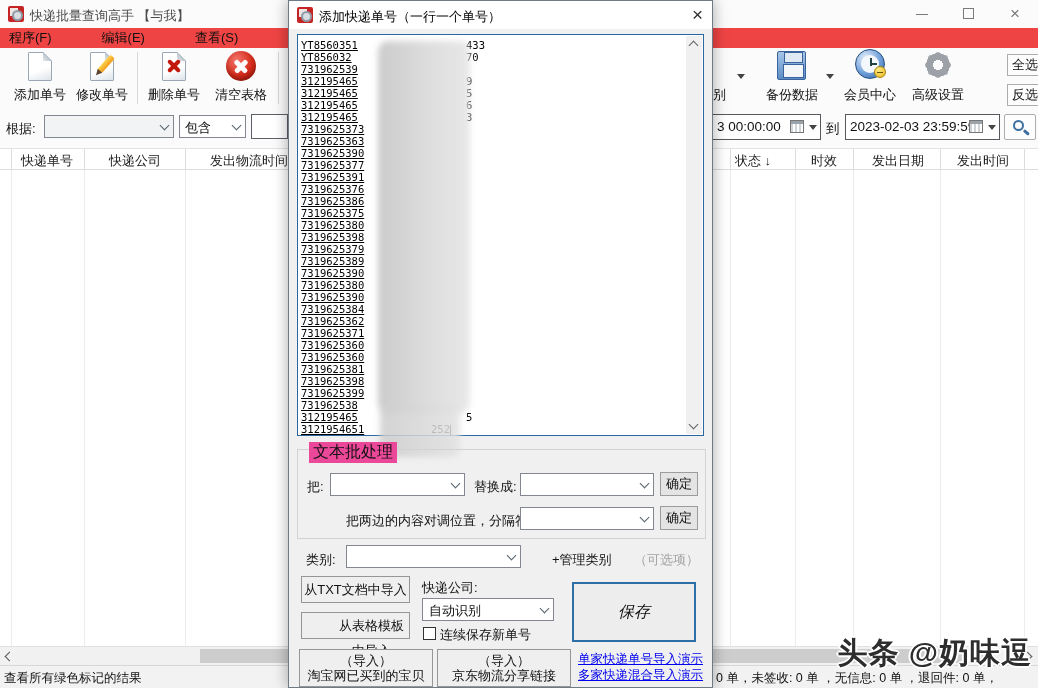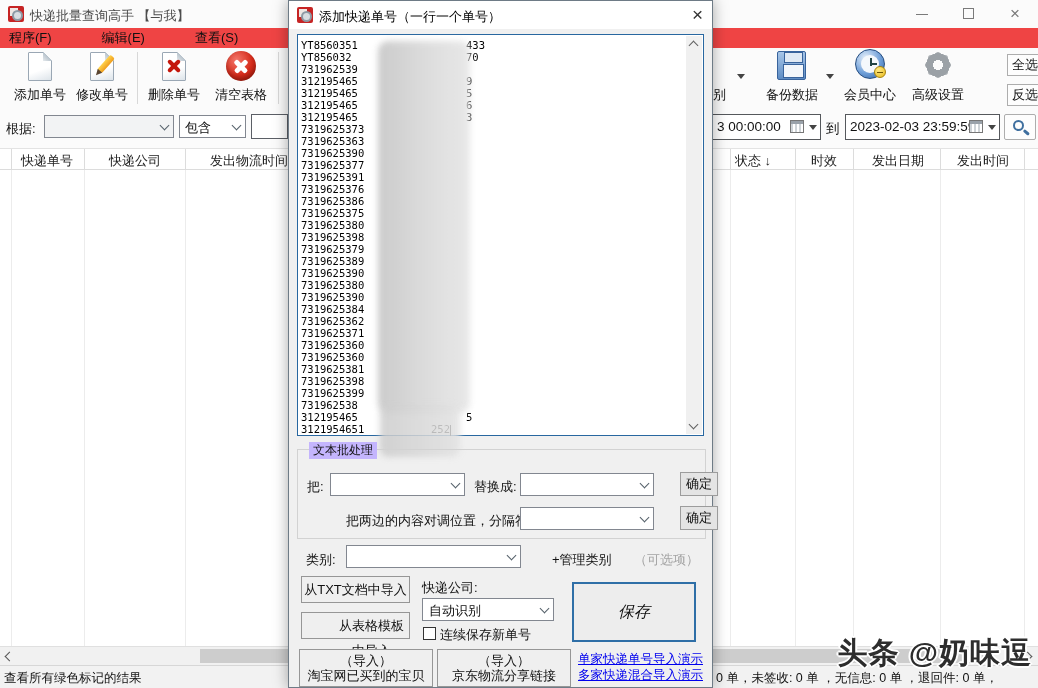--- a/index.html
+++ b/index.html
@@ -84,34 +84,34 @@
   .watermark { right:6px; top:633px; font-size:30px; font-weight:bold; color:#2d2d2d; letter-spacing:1px; z-index:60; white-space:nowrap;
     text-shadow:-2px 0 #fff,2px 0 #fff,0 -2px #fff,0 2px #fff,-1px -1px #fff,1px 1px #fff,-1px 1px #fff,1px -1px #fff; }
 
   
   .dialog { left:288px; top:0; width:425px; height:688px; background:#f0f0f0; border:1px solid #6e7b86; box-shadow:0 0 14px rgba(0,0,0,.35); z-index:20; }
   .dlg-titlebar { position:absolute; left:0; top:0; width:100%; height:28px; background:#ffffff; }
   .dlg-title { position:absolute; left:30px; top:7px; font-size:13px; color:#000; }
   .dlg-close { position:absolute; right:9px; top:4px; font-size:19px; color:#333; line-height:19px; }
   .ta { position:absolute; left:8px; top:33px; width:407px; height:402px; background:#fff; border:1px solid #2867a0; }
   .ta-lines { position:absolute; left:3px; top:4px; width:370px; font-family:"DejaVu Sans Mono","Liberation Mono",monospace; font-size:10.5px; line-height:12px; color:#000; }
-  .ta-line { position:relative; height:12px; white-space:nowrap; }
+  .ta-line { position:relative; height:12px; white-space:nowrap;text-decoration:underline; }
   .ta-line .sfx { position:absolute; left:165px; top:0; }
   .ta-caret { display:inline-block; width:1px; height:11px; background:#000; vertical-align:middle; }
   .censor1 { position:absolute; left:80px; top:6px; width:92px; height:372px; background:linear-gradient(90deg,#c6c6c6,#dadada 55%,#e6e6e6); filter:blur(3px); border-radius:10px; opacity:.9; }
   .censor2 { position:absolute; left:82px; top:370px; width:80px; height:52px; background:linear-gradient(90deg,#cccccc,#e2e2e2); filter:blur(3px); border-radius:8px; opacity:.85; }
   .ta-sb { position:absolute; right:1px; top:1px; width:16px; height:398px; background:#f0f0f0; }
   .chev-up,.chev-dn { position:absolute; left:4px; width:7px; height:7px; border-left:1.5px solid #606060; border-top:1.5px solid #606060; }
   .chev-up { top:6px; transform:rotate(45deg); }
   .chev-dn { bottom:6px; transform:rotate(225deg); }
 
   .groupbox { position:absolute; left:8px; top:448px; width:409px; height:90px; border:1px solid #d2d2d2; }
-  .gb-label { position:absolute; left:11px; top:-8px; background:#c4b5fd; padding:0 4px; font-size:12px; }
+  .gb-label { position:absolute; left:11px; top:-8px; background:#ec4899; padding:0 4px; font-size:16px; }
   .dlbl { position:absolute; font-size:13px; white-space:nowrap; }
-  .okbtn { position:absolute; width:38px; height:24px; background:#e4e4e4; border:1px solid #9c9c9c; font-size:13px; text-align:center; line-height:22px;margin-left:20px; }
+  .okbtn { position:absolute; width:38px; height:24px; background:#e4e4e4; border:1px solid #9c9c9c; font-size:13px; text-align:center; line-height:22px; }
   .impbtn { position:absolute; background:#efefef; border:1px solid #969696; font-size:13px; text-align:center; }
   .savebtn { position:absolute; left:283px; top:581px; width:124px; height:60px; background:#ededed; border:2px solid #2f6fa7; font-size:16px; text-align:center; line-height:56px;font-style:italic; }
   .dlg-link { position:absolute; color:#0000ee; font-size:12.5px; text-decoration:underline; white-space:nowrap; }
   .checkbox { position:absolute; width:13px; height:13px; background:#fff; border:1px solid #333; }
   .optional { color:#a3a3a3; }
   .two-line { line-height:15px; padding-top:3px; font-size:13px; }
 </style>
 </head>
 <body>
 

